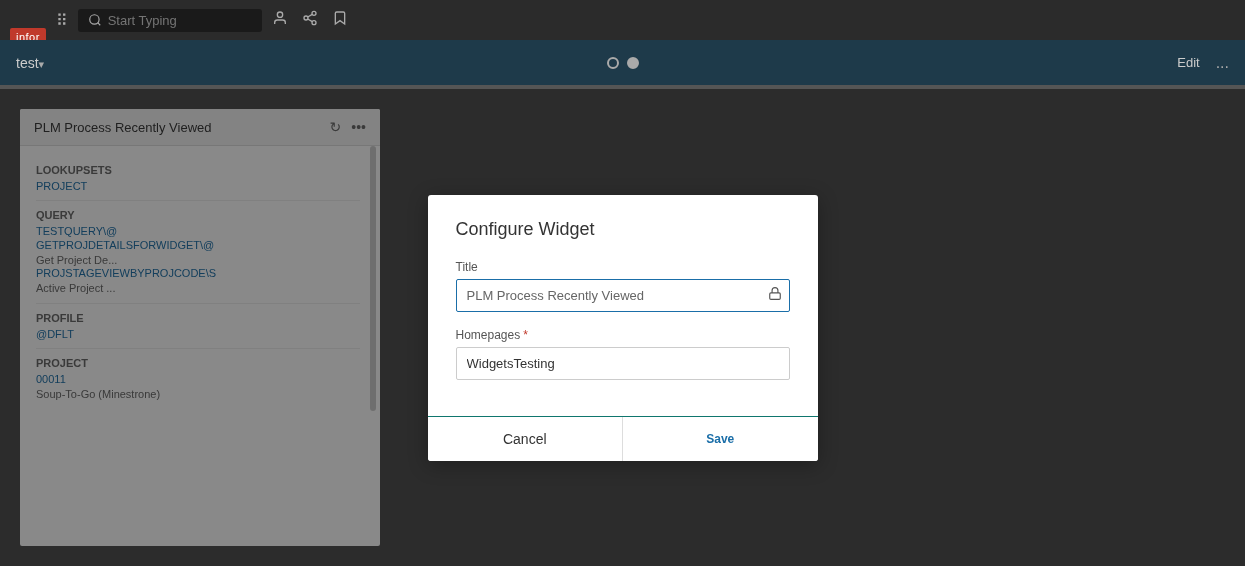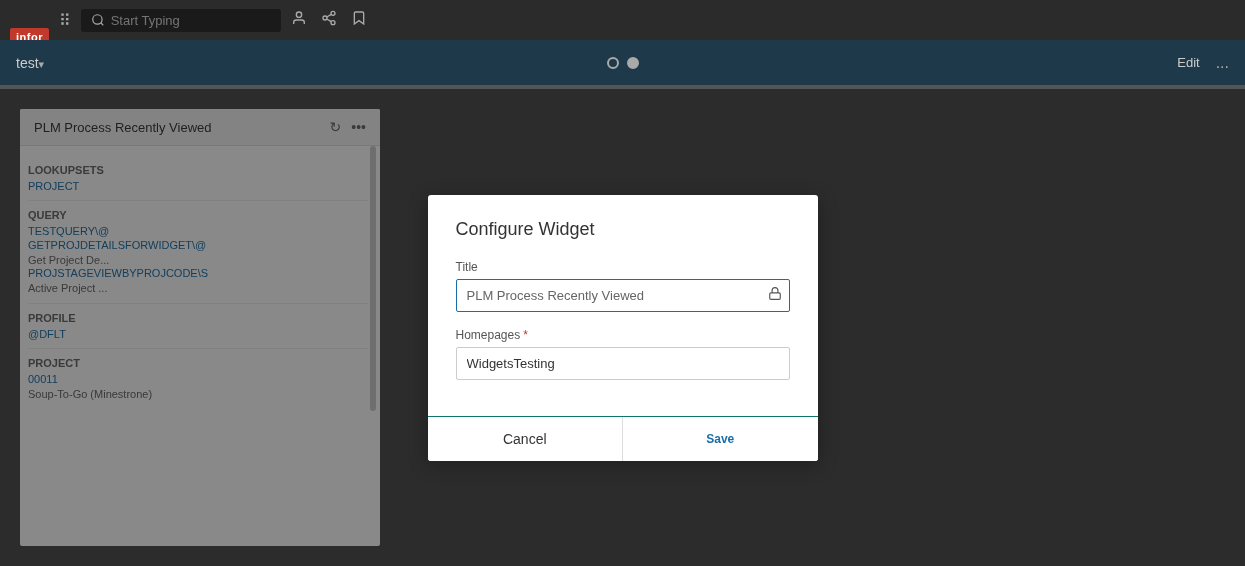--- a/index.html
+++ b/index.html
@@ -11,21 +11,21 @@
       height: 40px;
       display: flex;
       align-items: center;
       padding: 0 10px;
       gap: 10px;
     }
     .infor-logo {
       background: #c0392b;
       color: white;
       font-size: 11px;
-      font-weight: bold;
+      font-weight: normal;
       padding: 3px 6px;
       border-radius: 2px;
       letter-spacing: 0.5px;
       margin-top: 33px;
     }
     .grid-icon {
       color: #aaa;
       font-size: 16px;
       cursor: pointer;
     }
@@ -34,21 +34,21 @@
       font-size: 14px;
       flex: 1;
     }
     .search-bar {
       display: flex;
       align-items: center;
       background: #1a1a1a;
       border-radius: 3px;
       padding: 4px 10px;
       gap: 6px;
-      width: 200px;
+      width: 184px;
     }
     .search-bar input {
       background: none;
       border: none;
       color: #aaa;
       font-size: 13px;
       outline: none;
       width: 140px;
     }
     .nav-icons {
@@ -151,21 +151,21 @@
       color: #666;
       font-size: 14px;
       cursor: pointer;
     }
     .widget-more {
       color: #666;
       font-size: 14px;
       cursor: pointer;
     }
     .widget-body {
-      padding: 10px 8px;
+      padding: 10px 16px;
       font-size: 12px;
       border-right: 4px solid transparent;
       position: relative;
     }
     .widget-body::after {
       content: '';
       position: absolute;
       right: 0;
       top: 0;
       bottom: 0;

